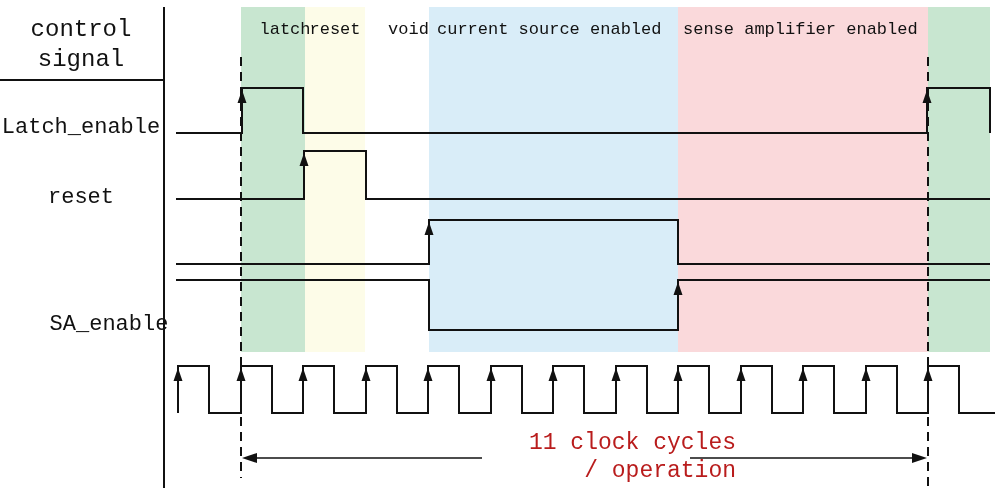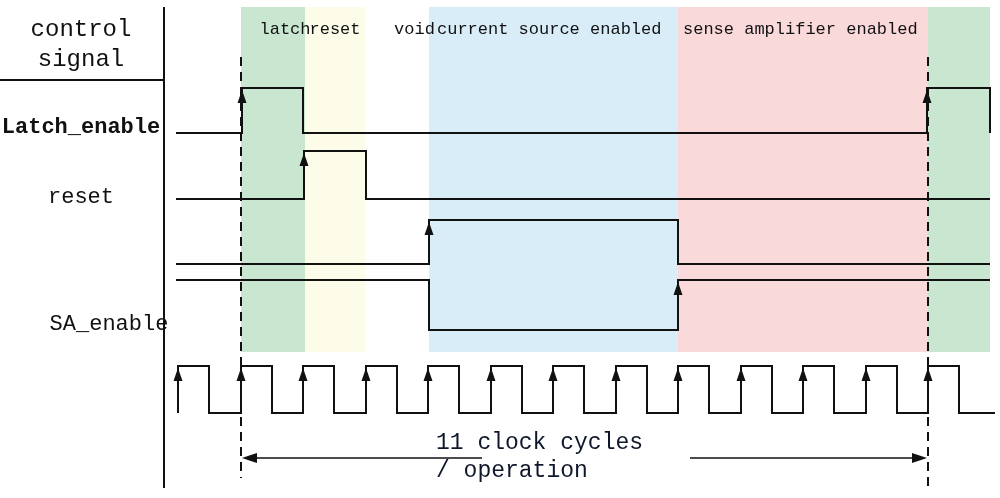--- a/index.html
+++ b/index.html
@@ -15,50 +15,50 @@
   .center{text-align:center;}
   .hdr{
     position:absolute;left:0;width:162px;text-align:center;
     font-size:24px;line-height:30px;color:#111;
   }
   .sig-label{
     position:absolute;left:0;width:162px;text-align:center;
     font-size:22px;line-height:30px;white-space:nowrap;color:#111;
   }
   .annot{
-    position:absolute;left:436px;top:429px;width:300px;text-align:left;
-    font-size:23px;line-height:28px;color:#0f172a;white-space:nowrap;
+    position:absolute;left:436px;top:429px;width:300px;text-align:right;
+    font-size:23px;line-height:28px;color:#b91c1c;white-space:nowrap;
   }
   svg.canvas{position:absolute;left:0;top:0;}
   .wave{fill:none;stroke:#111;stroke-width:2;}
   .dash{fill:none;stroke:#111;stroke-width:2;stroke-dasharray:9 6;}
   .thin{fill:none;stroke:#111;stroke-width:1.6;}
   .arr{fill:#111;stroke:none;}
 </style>
 </head>
 <body>
 
 <div class="diagram">
 
   <div class="band" style="left: 241px; width: 64px; background-color: rgb(200, 230, 208);"></div>
   <div class="band" style="left: 305px; width: 60px; background-color: rgb(253, 252, 232);"></div>
   <div class="band" style="left: 429px; width: 249px; background-color: rgb(217, 237, 248);"></div>
   <div class="band" style="left: 678px; width: 250px; background-color: rgb(250, 217, 219);"></div>
   <div class="band" style="left: 928px; width: 62px; background-color: rgb(200, 230, 208);"></div>
 
   <div class="band-label center" style="left:241px;width:88px;">latch</div>
   <div class="band-label center" style="left:305px;width:60px;">reset</div>
-  <div class="band-label center" style="left:350px;width:87px;padding-left:21px;">void</div>
+  <div class="band-label center" style="left:365px;width:87px;">void</div>
   <div class="band-label" style="left:437px;">current source enabled</div>
   <div class="band-label" style="left:683px;">sense amplifier enabled</div>
 
   <div class="hdr" style="top:45px;">signal</div>
   <div class="hdr" style="top:15px;">control</div>
 
-  <div class="sig-label" style="top:113px;font-weight:bold;">Latch_enable</div>
+  <div class="sig-label" style="top:113px;">Latch_enable</div>
   <div class="sig-label" style="top:183px;">reset</div>
   <div class="sig-label" style="top:310px;margin-left:28px;">SA_enable</div>
 
   <svg class="canvas" width="1000" height="498" viewBox="0 0 1000 498">
 
     <path class="wave" d="M0,80 H164"></path>
     <path class="wave" d="M164,7 V488"></path>
 
     <path class="dash" d="M241,57 V478"></path>
     <path class="dash" d="M928,57 V488"></path>

